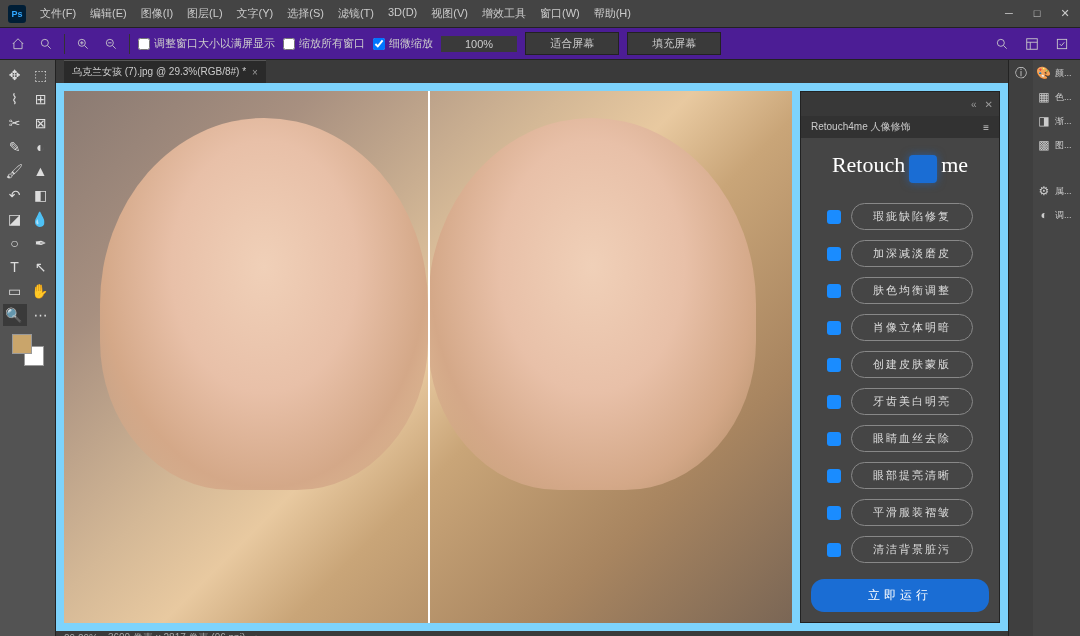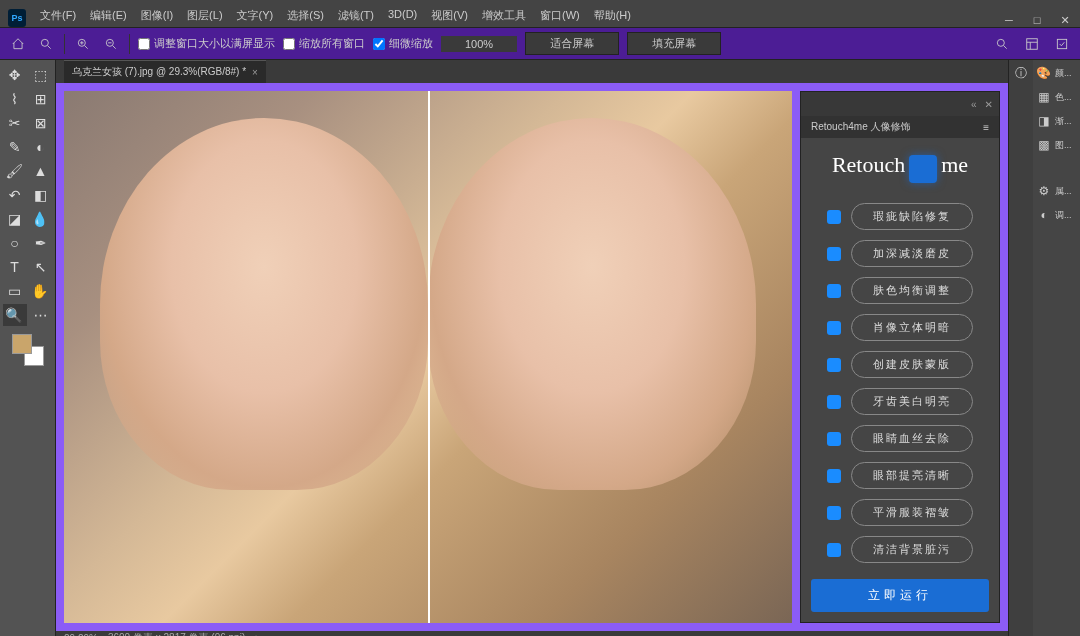--- a/index.html
+++ b/index.html
@@ -1,38 +1,38 @@
 <!DOCTYPE html>
 <html><head>
 <meta charset="utf-8">
 <style>
 *{margin:0;padding:0;box-sizing:border-box;font-family:"Microsoft YaHei",sans-serif;user-select:none}
 body{background:#323232;color:#ccc;font-size:11px;overflow:hidden;width:1080px;height:636px}
-.titlebar{height:28px;background:#444;display:flex;align-items:flex-end;padding:0 8px;border-bottom:1px solid #222}
+.titlebar{height:28px;background:#444;display:flex;align-items:center;padding:0 8px;border-bottom:1px solid #222}
 .ps-logo{width:18px;height:18px;background:#001e36;border-radius:3px;display:flex;align-items:center;justify-content:center;color:#31a8ff;font-weight:bold;font-size:9px;margin-right:8px}
 .menu{display:flex;gap:2px;flex:1}
 .menu-item{padding:4px 6px;cursor:default;font-size:11px}
 .win-controls{display:flex;gap:14px;margin-left:auto;color:#ccc}
 .win-btn{width:14px;text-align:center;cursor:default}
 .optbar{height:32px;background:#4c1d95;display:flex;align-items:center;padding:0 8px;border-bottom:1px solid #222;gap:8px}
 .opt-btn{width:20px;height:20px;display:flex;align-items:center;justify-content:center}
 .divider{width:1px;height:20px;background:#333}
 .check{display:flex;align-items:center;gap:4px;font-size:11px}
 .check input{width:12px;height:12px}
 .zoom-pct{background:#3a3a3a;padding:2px 24px;font-size:11px}
 .fit-btn{background:#3a3a3a;padding:3px 24px;font-size:11px;border:1px solid #222}
 .main{display:flex;height:576px}
 .toolbox{width:56px;background:#535353;border-right:1px solid #222;padding:4px 2px;position:relative}
 .tool-row{display:flex;gap:2px;margin-bottom:2px;justify-content:center}
 .tool{width:24px;height:22px;display:flex;align-items:center;justify-content:center;font-size:14px;color:#ddd;cursor:default}
 .tool.active{background:#3a3a3a}
 .swatches{position:relative;width:32px;height:32px;margin:8px auto}
 .sw-fg{position:absolute;width:20px;height:20px;background:#c9a56b;border:1px solid #999;top:0;left:0;z-index:2}
 .sw-bg{position:absolute;width:20px;height:20px;background:#fff;border:1px solid #999;bottom:0;right:0}
-.workspace{flex:1;display:flex;flex-direction:column;background:#8b5cf6}
+.workspace{flex:1;display:flex;flex-direction:column;background:#7dd3fc}
 .tabs{height:26px;background:#3a3a3a;display:flex;align-items:flex-end;padding-left:8px}
 .ftab{background:#2a2a2a;padding:4px 8px;font-size:10px;color:#ccc;display:flex;align-items:center;gap:6px;border-top:1px solid #555}
 .ftab .x{color:#999;font-size:10px}
 .canvas{flex:1;display:flex;position:relative;padding:8px}
 .image-area{flex:1;background:linear-gradient(135deg,#8a7a72 0%,#a89080 20%,#d4b896 40%,#e8c9a0 50%,#c9a578 60%,#a88560 80%,#7a6655 100%);position:relative;margin-right:8px}
 .image-split{position:absolute;left:50%;top:0;bottom:0;width:2px;background:#fff}
 .face{position:absolute;width:45%;height:70%;top:5%;background:radial-gradient(ellipse at 50% 40%,#f0d0b8 0%,#e8c0a8 40%,#d4a888 70%,transparent 100%);border-radius:50% 50% 40% 40%}
 .face.left{left:5%}
 .face.right{right:5%}
 .statusbar{height:22px;background:#3a3a3a;display:flex;align-items:center;padding:0 8px;font-size:10px;color:#aaa;gap:10px}
@@ -40,21 +40,21 @@
 .panel-head{height:24px;background:#383838;display:flex;align-items:center;justify-content:space-between;padding:0 6px}
 .panel-head-ctrl{display:flex;gap:8px;font-size:10px;color:#999}
 .panel-title{background:#323232;padding:4px 10px;font-size:10px;display:flex;align-items:center;justify-content:space-between}
 .brand{text-align:center;padding:14px 0}
 .brand-text{font-family:cursive;font-size:22px;color:#fff}
 .brand-logo{display:inline-block;width:28px;height:28px;background:#1a6dd4;border-radius:4px;vertical-align:middle;margin:0 4px;box-shadow:0 0 8px rgba(26,109,212,0.6)}
 .actions{padding:6px 26px;display:flex;flex-direction:column;gap:10px}
 .action-row{display:flex;align-items:center;gap:10px}
 .action-chk{width:14px;height:14px;background:#1a8cff;border-radius:3px;flex-shrink:0}
 .action-btn{flex:1;border:1px solid #888;border-radius:14px;padding:5px 0;text-align:center;font-size:11px;color:#ddd;letter-spacing:2px;cursor:default}
-.run-btn{margin:10px;background:#1a6dd4;border-radius:3px;padding:8px 0;text-align:center;font-size:12px;color:#fff;letter-spacing:4px;cursor:default}
+.run-btn{margin:10px;background:#1a6dd4;border-radius:13px;padding:8px 0;text-align:center;font-size:12px;color:#fff;letter-spacing:4px;cursor:default}
 .rpanel{width:72px;background:#454545;border-left:1px solid #222;display:flex}
 .rp-col1{width:24px;display:flex;flex-direction:column;align-items:center;padding-top:6px;gap:14px;background:#3f3f3f}
 .rp-col2{flex:1;display:flex;flex-direction:column;padding:6px 4px;gap:10px;font-size:9px}
 .rp-row{display:flex;align-items:center;gap:4px;color:#ccc}
 .rp-icon{width:14px;height:14px;display:flex;align-items:center;justify-content:center;font-size:12px}
 .opt-right{margin-left:auto;display:flex;gap:10px;align-items:center}
 svg{width:14px;height:14px;fill:none;stroke:#ccc;stroke-width:1.5}
 </style>
 </head>
 <body>

